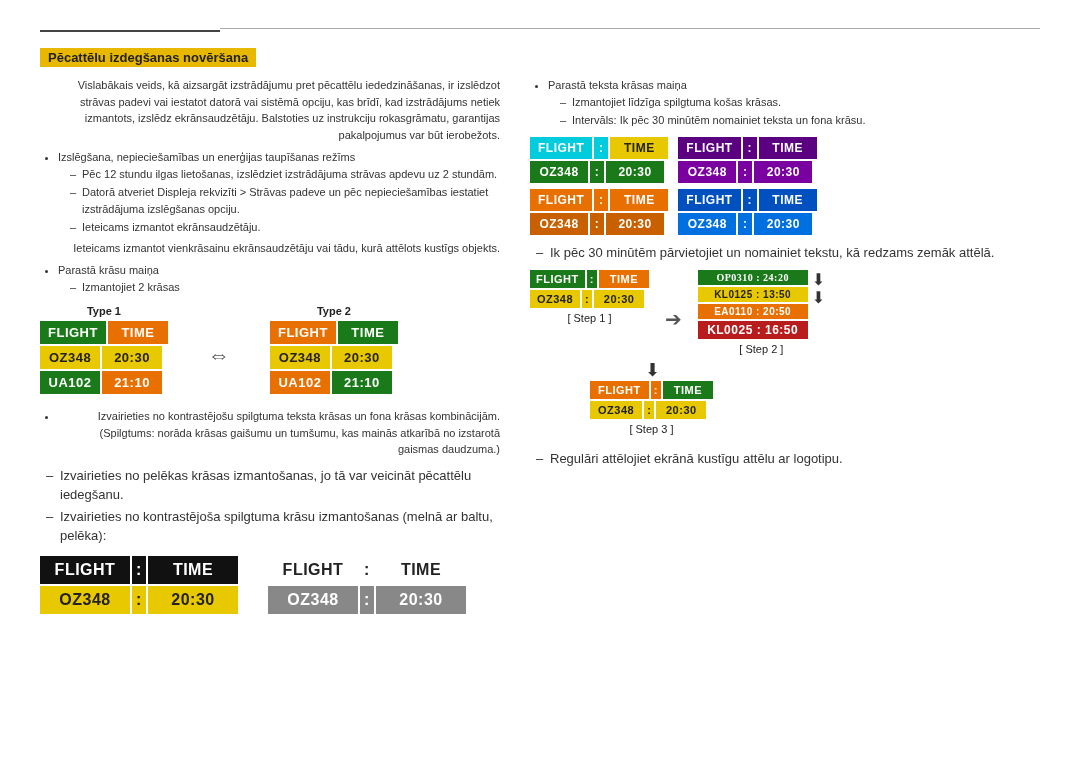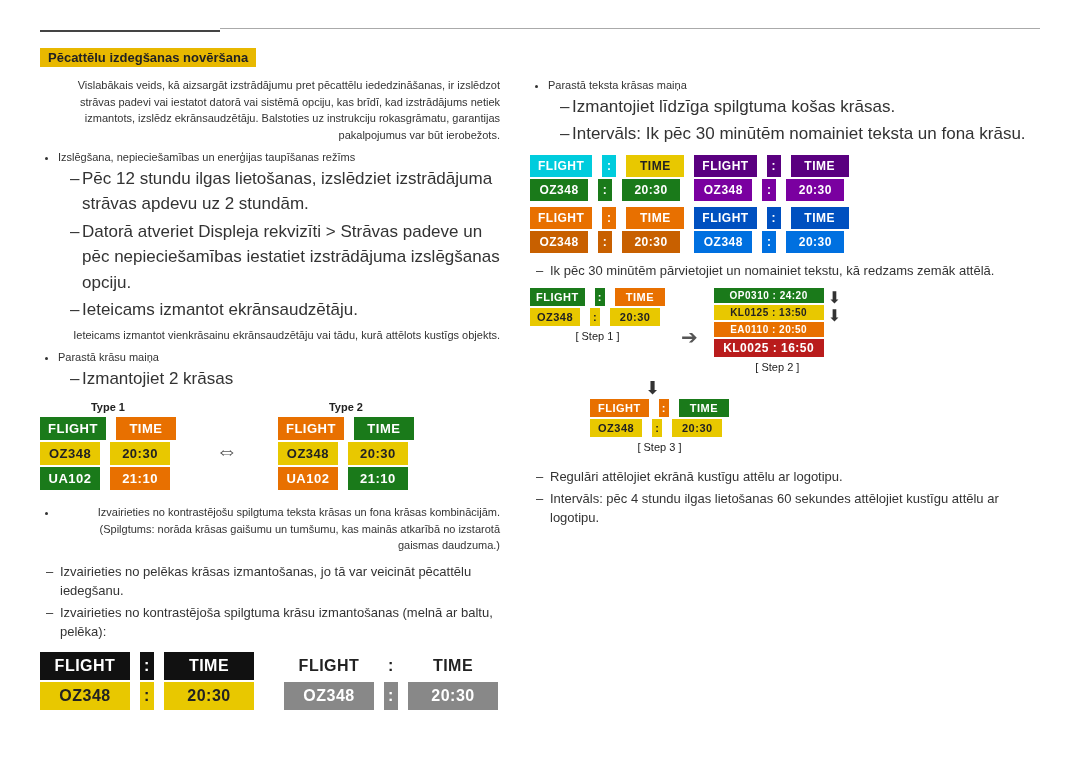--- a/index.html
+++ b/index.html
@@ -56,21 +56,21 @@
       color: #333;
       line-height: 1.5;
       margin-bottom: 2px;
     }
     .dash-list {
       list-style: none;
       padding-left: 12px;
       margin-bottom: 4px;
     }
     .dash-list li {
-      font-size: 17px;
+      font-size: 11px;
       color: #333;
       line-height: 1.5;
       position: relative;
       padding-left: 12px;
     }
     .dash-list li::before {
       content: '–';
       position: absolute;
       left: 0;
     }
@@ -89,21 +89,21 @@
     }
 
     
     .board {
       display: inline-flex;
       flex-direction: column;
       gap: 2px;
     }
     .board-row {
       display: flex;
-      gap: 10px;
+      gap: 2px;
     }
     .cell {
       display: flex;
       align-items: center;
       justify-content: center;
       font-weight: bold;
       font-size: 13px;
       padding: 4px 8px;
       min-width: 60px;
       letter-spacing: 0.5px;
@@ -360,21 +360,21 @@
         </div>
         <div class="step-label">[ Step 1 ]</div>
       </div>
 
       <div class="arrow-right" style="margin-top:12px;">➔</div>
 
       <div style="position:relative;">
         <div style="display:flex; align-items:flex-start; gap:4px;">
           <div class="board">
             <div class="board-row">
-              <div class="cell" style="background:#1a7a1a; color:#fff; font-size:10px; min-width:110px; padding:2px 12px;">OP0310 : 24:20</div>
+              <div class="cell" style="background:#1a7a1a; color:#fff; font-size:10px; min-width:110px; padding:2px 12px;font-family:Liberation Serif, serif;">OP0310 : 24:20</div>
             </div>
             <div class="board-row">
               <div class="cell" style="background:#e8c800; color:#222; font-size:10px; min-width:110px; padding:2px 5px;">KL0125 : 13:50</div>
             </div>
             <div class="board-row">
               <div class="cell" style="background:#e87000; color:#fff; font-size:10px; min-width:110px; padding:2px 5px;">EA0110 : 20:50</div>
             </div>
             <div class="board-row">
               <div class="cell" style="background:#b91c1c; color:#fff; font-size:12px; min-width:110px; padding:2px 5px;">KL0025 : 16:50</div>
             </div>
@@ -402,21 +402,20 @@
             <div class="cell" style="background:#e8c800; color:#222; font-size:11px; min-width:8px; padding:0 3px;">:</div>
             <div class="cell" style="background:#e8c800; color:#222; font-size:11px; min-width:50px; padding:3px 8px;">20:30</div>
           </div>
         </div>
         <div class="step-label">[ Step 3 ]</div>
       </div>
     </div>
 
     <div style="margin-top:14px;">
       <div class="dash-item">Regulāri attēlojiet ekrānā kustīgu attēlu ar logotipu.</div>
-      <div class="dash-item">Intervāls: pēc 4 stundu ilgas lietošanas 60 sekundes attēlojiet kustīgu attēlu ar logotipu.</div>
     </div>
   </div>
 </div>
 
 
 <div style="position:absolute; top:28px; right:40px; left:220px; height:1px; background:#aaa;"></div>
 
 
 
 </body></html>

